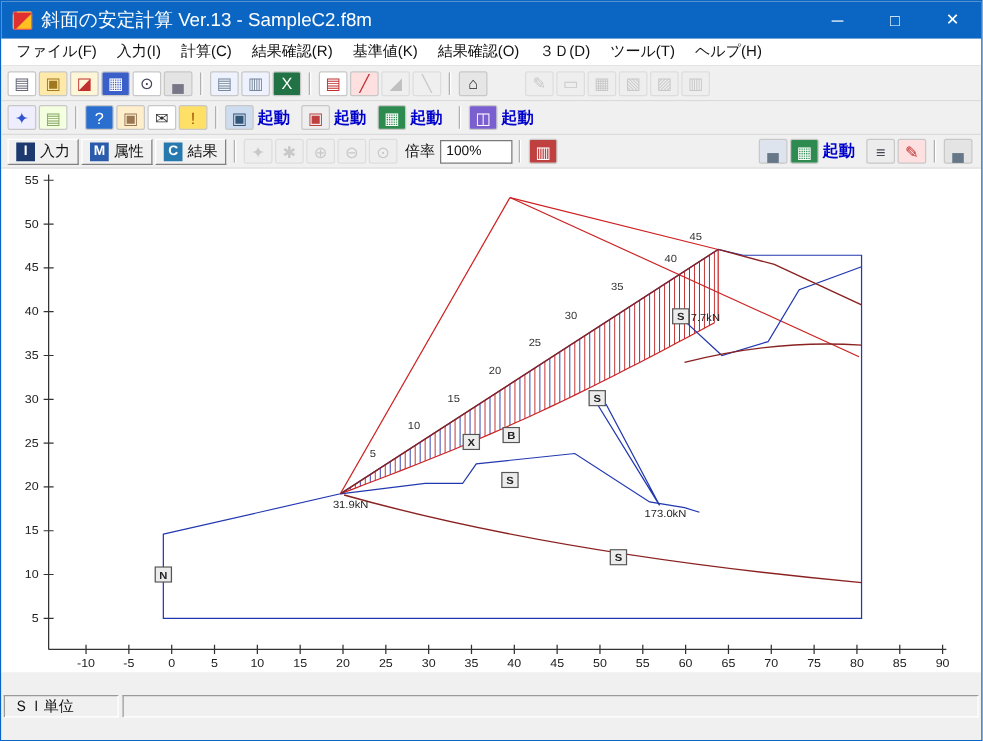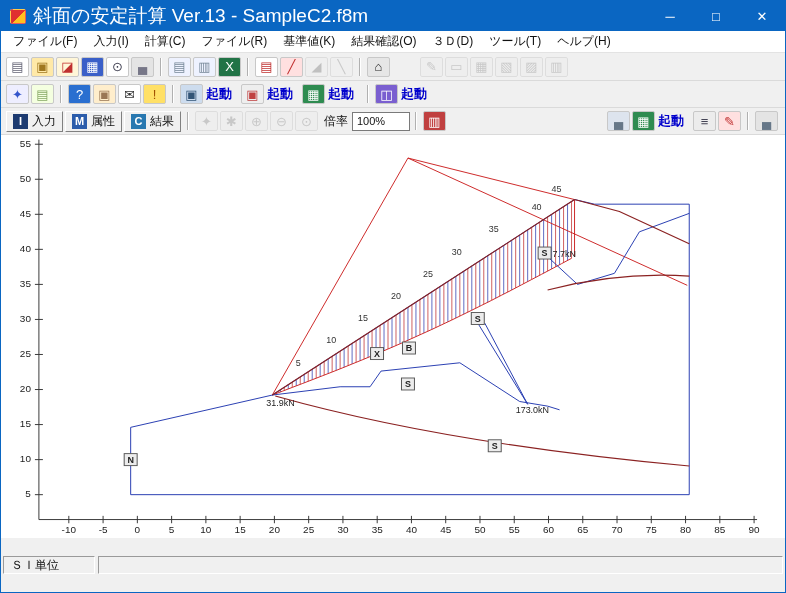--- a/index.html
+++ b/index.html
@@ -10,21 +10,21 @@
     color: #111;
     background: #f0f0f0;
     border: 1px solid #0a66c2;
     display: flex;
     flex-direction: column;
     overflow: hidden;
   }
   .titlebar { flex: 0 0 30px; background: #0a66c2; color: #fff; display: flex; align-items: center; }
   .app-icon { width: 16px; height: 15px; margin: 0 7px 0 9px;
     background: linear-gradient(135deg, #e03030 55%, #ffc020 55%); border: 1px solid #fff3; border-radius: 2px; }
-  .title-text { font-size: 19px; }
+  .title-text { font-size: 15px; }
   .win-controls { margin-left: auto; display: flex; height: 100%; }
   .win-btn { width: 46px; display: flex; align-items: center; justify-content: center; font-size: 13px; }
   .menubar { flex: 0 0 22px; background: #ffffff; display: flex; align-items: center; padding-left: 4px; border-bottom: 1px solid #e3e3e3; }
   .menu-item { padding: 2px 8px; white-space: nowrap; }
   .tb { display: flex; align-items: center; padding: 1px 4px; background: #f0f0f0; border-bottom: 1px solid #dadada; }
   #tb1 { flex: 0 0 28px; }
   #tb2 { flex: 0 0 27px; }
   #tb3 { flex: 0 0 27px; }
   .ico { width: 23px; height: 20px; margin: 0 1px; display: inline-flex; align-items: center; justify-content: center;
     font-size: 13px; line-height: 1; border: 1px solid #c8c8c8; border-radius: 2px; }
@@ -58,21 +58,21 @@
     <div class="win-btn">─</div>
     <div class="win-btn">□</div>
     <div class="win-btn">✕</div>
   </div>
 </div>
 
 <div class="menubar" id="menubar">
     <span class="menu-item">ファイル(F)</span>
     <span class="menu-item">入力(I)</span>
     <span class="menu-item">計算(C)</span>
-    <span class="menu-item">ファイル(R)</span>
+    <span class="menu-item">結果確認(R)</span>
     <span class="menu-item">基準値(K)</span>
     <span class="menu-item">結果確認(O)</span>
     <span class="menu-item">３Ｄ(D)</span>
     <span class="menu-item">ツール(T)</span>
     <span class="menu-item">ヘルプ(H)</span>
   </div>
 
 <div class="tb" id="tb1">
     <span class="ico" style="color: rgb(102, 102, 119); background: rgb(255, 255, 255);">▤</span>
     <span class="ico" style="color: rgb(160, 120, 32); background: rgb(255, 233, 168);">▣</span>

